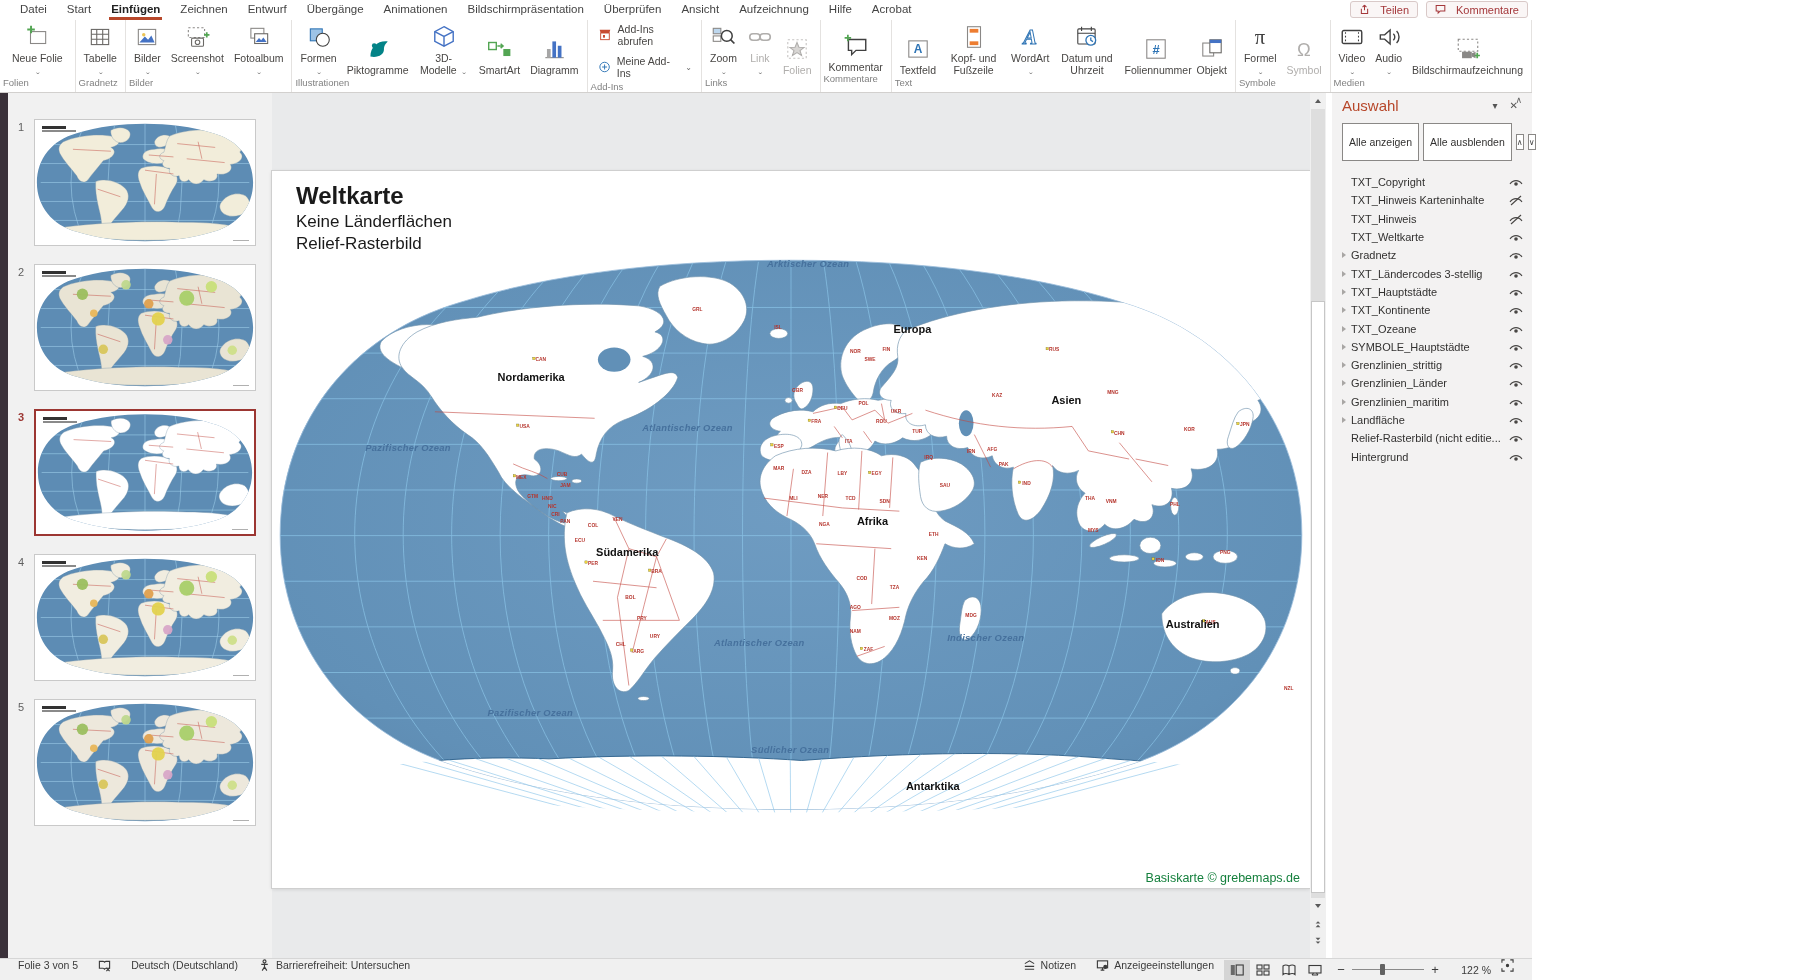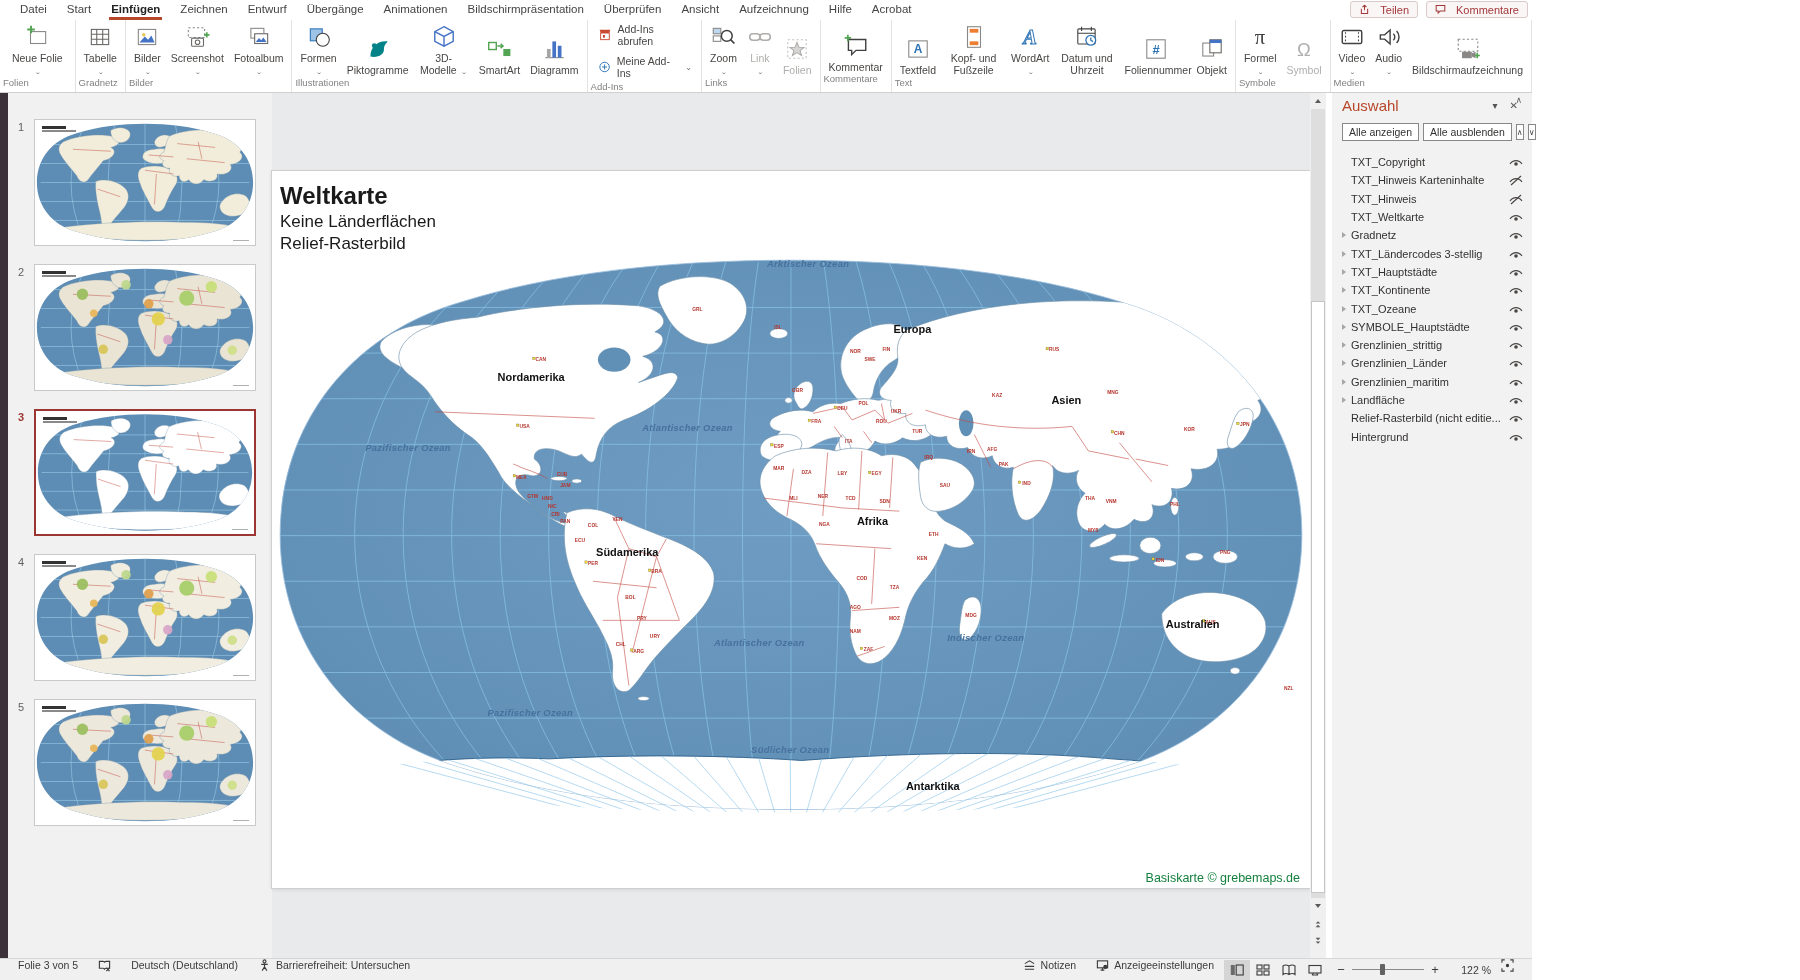--- a/index.html
+++ b/index.html
@@ -41,21 +41,21 @@
   .tnum.sel { color:#9c3632; font-weight:700; }
   .tcard { width:222px; height:127px; background:#fff; border:1px solid #c9c9c9; position:relative; }
   .tcard.sel { border:2.5px solid #9c3632; }
   .tcard svg { position:absolute; inset:0; width:100%; height:100%; }
   .tbar1 { position:absolute; left:7px; top:6px; width:24px; height:2.5px; background:#333; z-index:2; }
   .tbar2 { position:absolute; left:7px; top:10px; width:34px; height:1.5px; background:#8a8a8a; z-index:2; }
   .tbar3 { position:absolute; right:6px; bottom:4px; width:16px; height:1.5px; background:#b0b0b0; z-index:2; }
 
   .canvas { flex:1; background:#e9eaeb; display:flex; justify-content:center; align-items:flex-start; padding-top:78px; min-width:0; }
   .slide { width:1274px; height:717px; background:#fff; position:relative; box-shadow:0 0 0 1px #cfcfcf, 0 1px 4px rgba(0,0,0,.15); }
-  .slide-title { position:absolute; left:8px; top:10px; z-index:3; }
+  .slide-title { position:absolute; left:24px; top:10px; z-index:3; }
   .st1 { font-size:24px; font-weight:700; color:#1a1a1a; line-height:1.25; }
   .st2 { font-size:17px; color:#1a1a1a; line-height:1.3; }
   .credit { position:absolute; right:10px; bottom:3px; font-size:12.5px; color:#15803d; z-index:3; }
   #mainmap { position:absolute; inset:0; width:100%; height:100%; }
   #mainmap .olbl { font-size:11.5px; font-style:italic; font-weight:700; fill:#46719d; text-anchor:middle; letter-spacing:.4px; }
   #mainmap .clbl { font-size:13.5px; font-weight:700; fill:#111; text-anchor:middle; }
   #mainmap .code { font-size:6px; font-weight:700; fill:#b5342c; text-anchor:middle; }
   #mainmap .capsq { fill:#f2d53c; stroke:#6b6b2a; stroke-width:.4; }
 
   
@@ -66,21 +66,21 @@
   .vs-thumb { position:absolute; left:1px; top:208px; width:14px; height:592px; background:#fff; border:1px solid #c6c6c6; }
 
   
   .gap { width:6px; background:#fff; flex:0 0 auto; }
   .selpane { width:200px; background:#f3f2f2; flex:0 0 auto; padding:4px 8px 0 10px; position:relative; font-size:11px; }
   .pane-upchev { position:absolute; right:10px; top:2px; color:#666; font-size:9px; }
   .pane-head { display:flex; align-items:center; }
   .pane-title { font-size:15px; color:#b7472a; flex:1; }
   .pane-ic { color:#555; font-size:10px; padding:0 6px; }
   .pane-btns { display:flex; gap:4px; margin-top:9px; align-items:center; }
-  .pbtn { background:#fff; border:1px solid #8a8886; font-size:10.5px; color:#323130; padding:2px 6px; white-space:nowrap; }
+  .pbtn { background:#fff; border:1px solid #8a8886; font-size:10.5px; color:#323130; padding:12px 6px; white-space:nowrap; }
   .psq { background:#fff; border:1px solid #8a8886; width:16px; height:16px; font-size:8px; color:#444; display:flex; align-items:center; justify-content:center; }
   .pane-list { margin-top:12px; }
   .prow { height:18.3px; display:flex; align-items:center; }
   .ptri { width:9px; flex:0 0 auto; display:flex; align-items:center; }
   .ptri.exp::before { content:""; width:0; height:0; border-left:4px solid #a8a6a4; border-top:3.5px solid transparent; border-bottom:3.5px solid transparent; }
   .plabel { flex:1; color:#323130; font-size:11px; white-space:nowrap; overflow:hidden; }
   .peye { width:16px; height:12px; flex:0 0 auto; }
   .peye svg { width:16px; height:12px; stroke:#484644; fill:none; stroke-width:1.1; }
 
   

